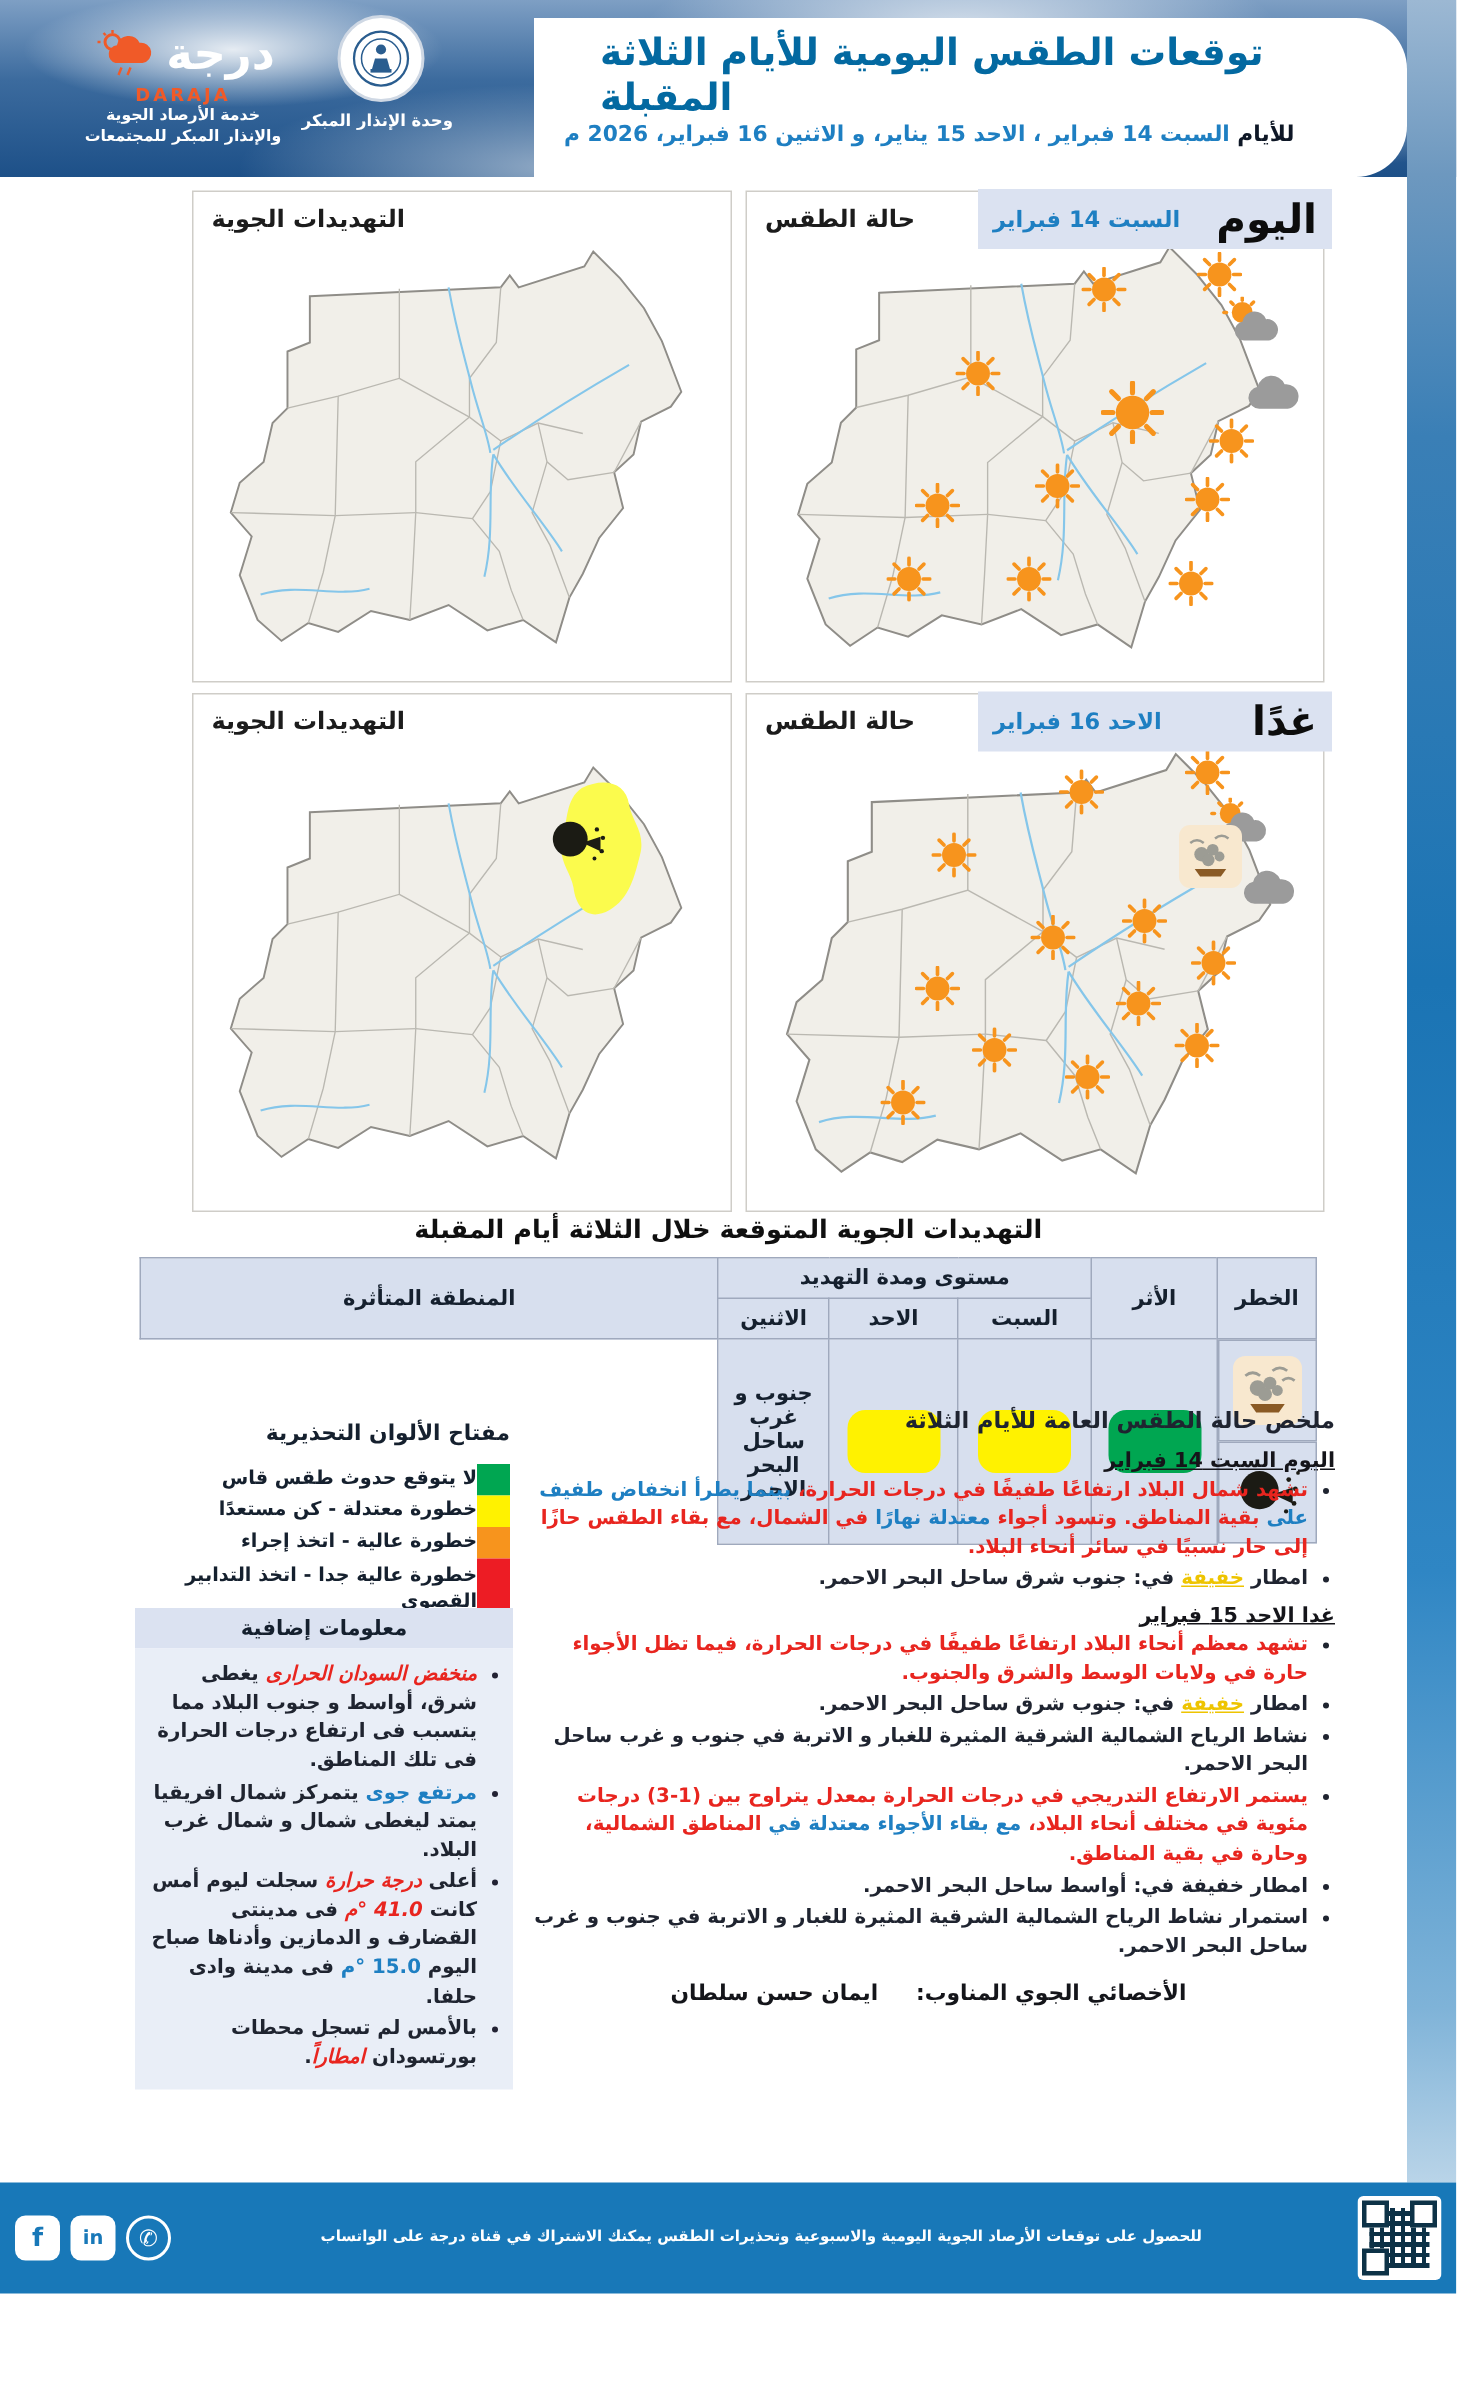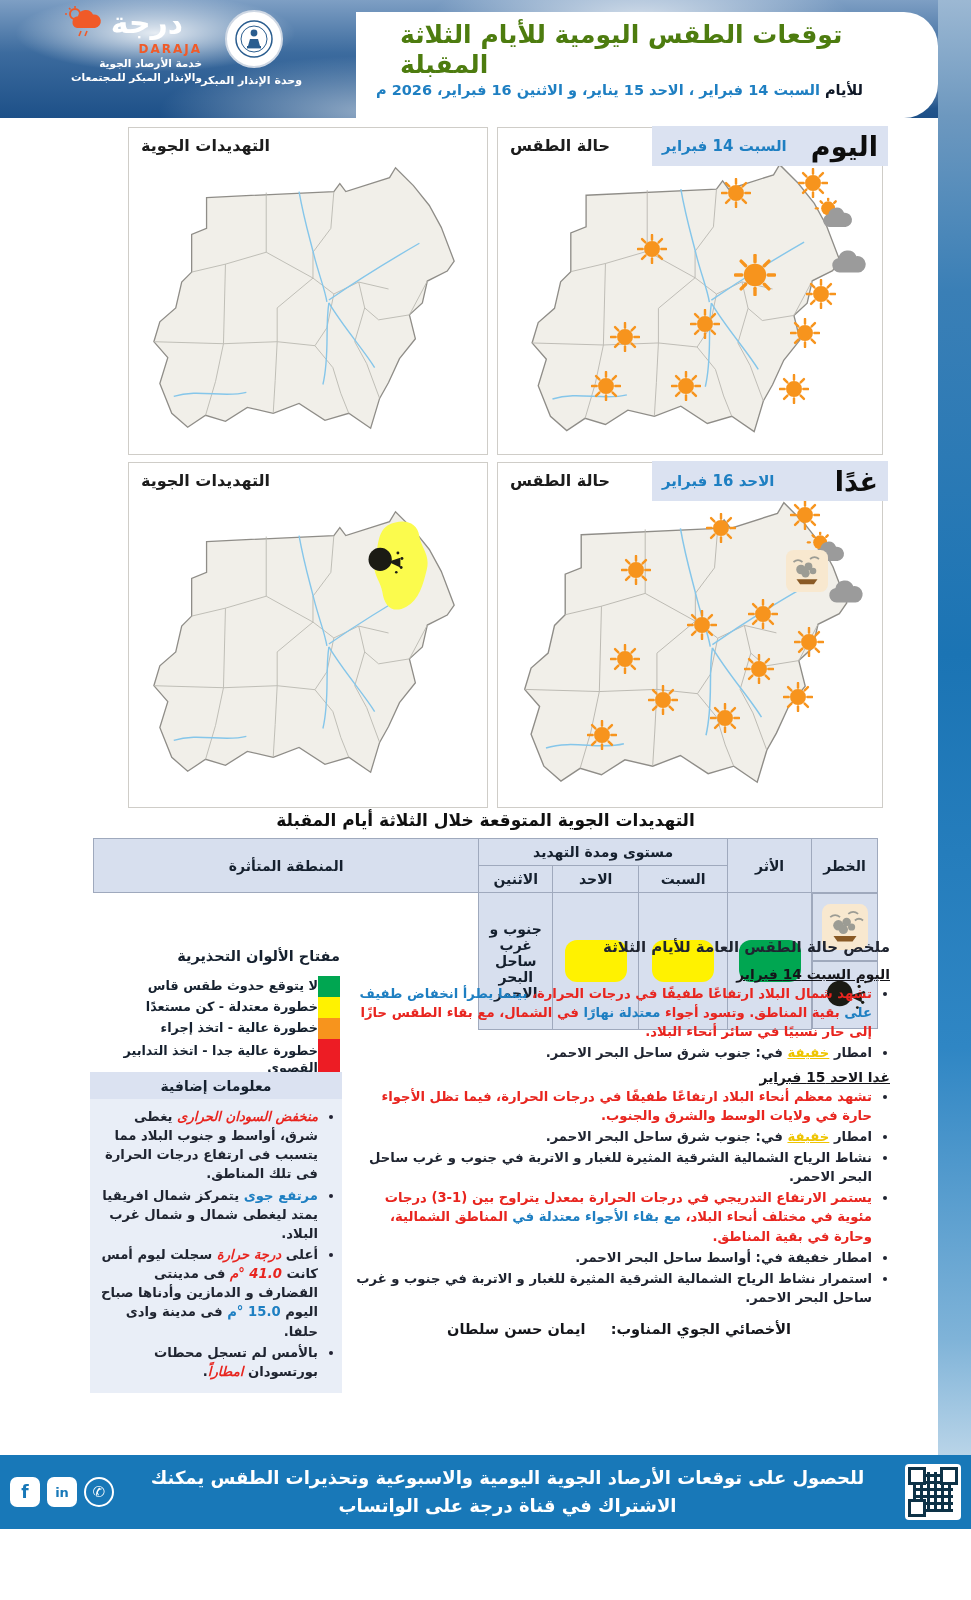--- a/index.html
+++ b/index.html
@@ -12,23 +12,23 @@
       radial-gradient(ellipse 300px 70px at 66% 15%, rgba(255,255,255,.7), transparent 70%),
       radial-gradient(ellipse 260px 60px at 88% 60%, rgba(255,255,255,.55), transparent 70%),
       radial-gradient(ellipse 300px 80px at 38% 95%, rgba(255,255,255,.5), transparent 70%),
       linear-gradient(180deg,#7e9fc4 0%, #3c6b9e 45%, #1d5088 100%);}
   .sky-right{position:absolute;left:938px;top:0;width:33px;height:1455px;
     background:linear-gradient(180deg,#9cb8d3 0%,#6d98bf 8%,#3a7fb6 20%,#1b74b4 45%,#2f86c4 72%,#7fb3d8 92%,#b9d4e8 100%);}
   .card{position:absolute;left:0;top:118px;width:938px;height:1337px;background:#fff;border-radius:0 0 50px 50px;}
   
   .title-panel{position:absolute;left:356px;top:12px;width:582px;height:106px;background:#fff;
     border-radius:0 34px 34px 0;direction:rtl;box-sizing:border-box;padding:8px 18px 4px 20px;z-index:5;}
-  .title-panel h1{margin:0;font-size:25px;font-weight:800;color:#4d7c0f;line-height:1.2;text-align:left;width:520px;}
+  .title-panel h1{margin:0;font-size:25px;font-weight:800;color:#0369a1;line-height:1.2;text-align:left;width:520px;}
   .subtitle{margin:2px 0 0;font-size:14.5px;font-weight:700;text-align:left;}
-  .daraja{position:absolute;left:42px;top:6px;width:160px;color:#fff;z-index:6;}
+  .daraja{position:absolute;left:42px;top:20px;width:160px;color:#fff;text-align:center;z-index:6;}
   .daraja .row1{display:flex;align-items:center;justify-content:center;gap:4px;direction:ltr;}
   .daraja .ar{font-size:30px;font-weight:800;line-height:1;}
   .daraja .en{color:#f05a28;font-size:12px;font-weight:800;letter-spacing:2px;margin-top:2px;}
   .daraja .tag{font-size:10.5px;font-weight:700;line-height:1.35;}
   .emblem{position:absolute;left:206px;top:10px;width:96px;text-align:center;color:#fff;z-index:6;}
   .emblem .circle{width:54px;height:54px;margin:0 auto;border-radius:50%;background:#fff;border:2px solid #cfd8e4;
     display:flex;align-items:center;justify-content:center;}
   .emblem .label{font-size:11px;font-weight:700;margin-top:6px;white-space:nowrap;}
   
   .day-badge{position:absolute;width:236px;height:40px;background:#dbe2f1;z-index:4;
@@ -84,21 +84,21 @@
   
   .footer-bar{position:absolute;left:0;top:1455px;width:971px;height:74px;background:#1878b8;
     display:flex;align-items:center;direction:rtl;box-sizing:border-box;padding:0 10px;z-index:2;}
   .qr{width:56px;height:56px;background:#fff;border-radius:4px;position:relative;flex:0 0 auto;margin-left:10px;
     background-image:
       repeating-linear-gradient(0deg,#0d3247 0 3px,transparent 3px 7px),
       repeating-linear-gradient(90deg,#0d3247 0 3px,transparent 3px 7px);
     background-size:40px 40px;background-position:8px 8px;background-repeat:no-repeat;}
   .qr i{position:absolute;width:12px;height:12px;border:3px solid #0d3247;background:#fff;}
   .qr i.a{left:3px;top:3px;} .qr i.b{right:3px;top:3px;} .qr i.c{left:3px;bottom:3px;}
-  .footer-text{flex:1;text-align:center;color:#fff;font-size:18px;font-weight:700;line-height:1.55;}
+  .footer-text{flex:1;text-align:center;color:#fff;font-size:10px;font-weight:700;line-height:1.55;}
   .socials{display:flex;align-items:center;gap:7px;direction:ltr;flex:0 0 auto;margin-right:6px;}
   .soc{width:30px;height:30px;border-radius:7px;background:#fff;color:#1878b8;display:flex;align-items:center;justify-content:center;
     font-weight:800;font-size:17px;cursor:pointer;}
   .soc.round{border-radius:50%;background:transparent;border:2.5px solid #fff;color:#fff;width:26px;height:26px;font-size:15px;}
 </style>
 </head>
 <body>
 
 <div id="page">
   <div class="sky-top"></div>

